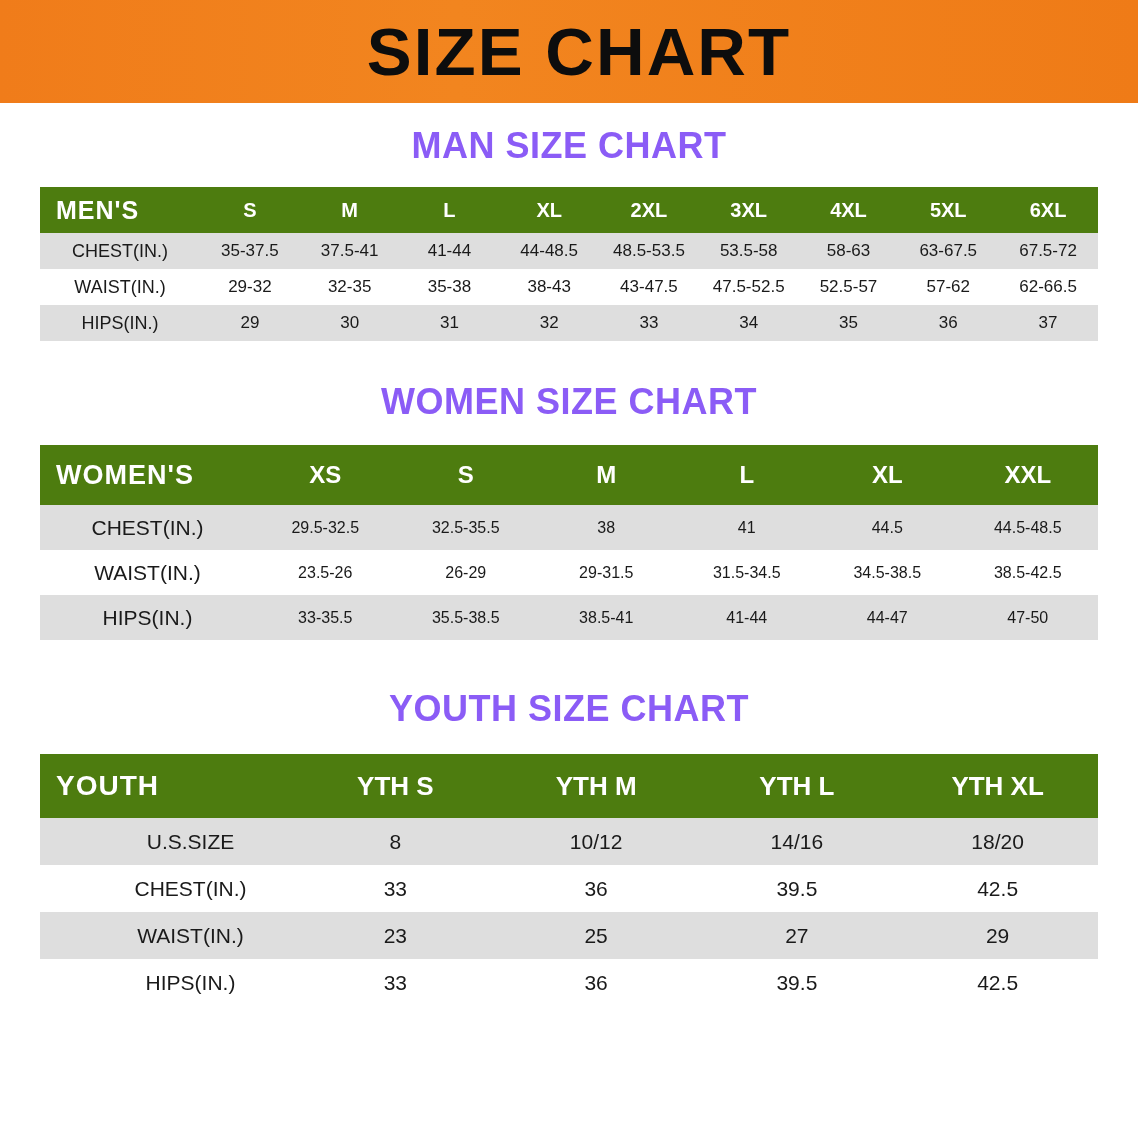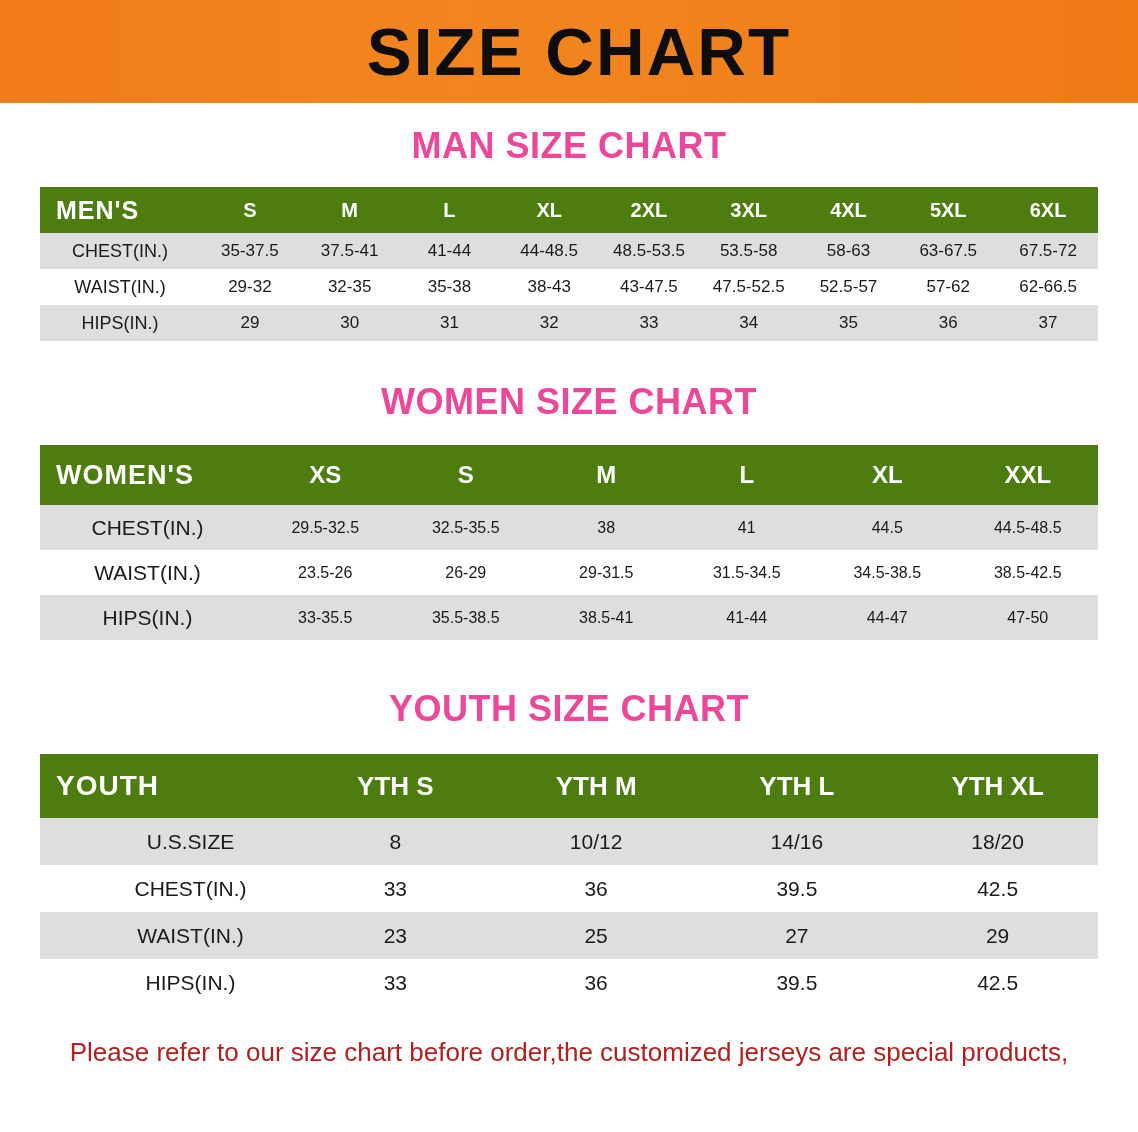--- a/index.html
+++ b/index.html
@@ -32,21 +32,21 @@
     font-family: "Liberation Sans", sans-serif;
     line-height: 1;
     transform: scaleX(1.02);
   }
 
   
   .section-title {
     text-align: center;
     font-size: 36px;
     font-weight: bold;
-    color: #ec4899;
+    color: #8b5cf6;
     letter-spacing: 0.5px;
   }
   .t-man    { margin: 22px 0 20px 0; }
   .t-women  { margin: 40px 0 22px 0; }
   .t-youth  { margin: 48px 0 24px 0; }
 
   
   .table-wrap {
     padding: 0 40px;
     box-sizing: border-box;
@@ -290,14 +290,13 @@
           <td>33</td>
           <td>36</td>
           <td>39.5</td>
           <td>42.5</td>
         </tr>
       </tbody>
     </table>
 </div>
 
 <div class="note">
-  <div>Please refer to our size chart before order,the customized jerseys are special products,</div>
 </div>
 
 </body></html>

